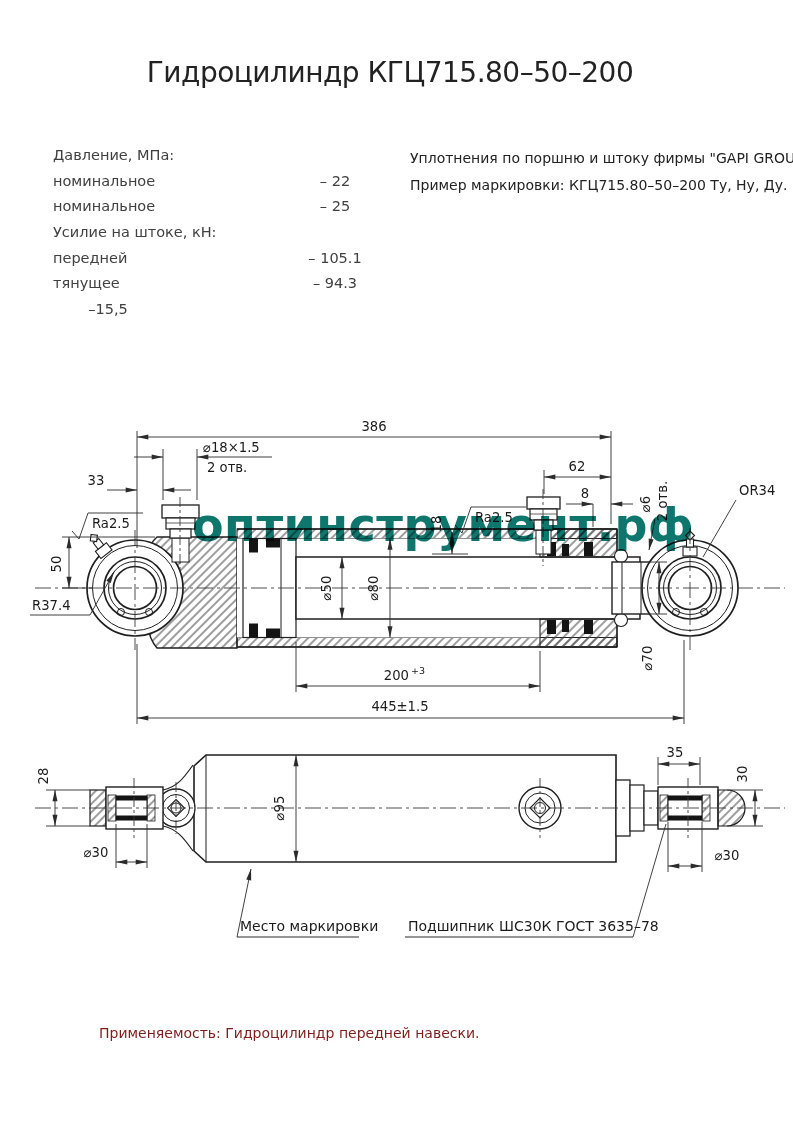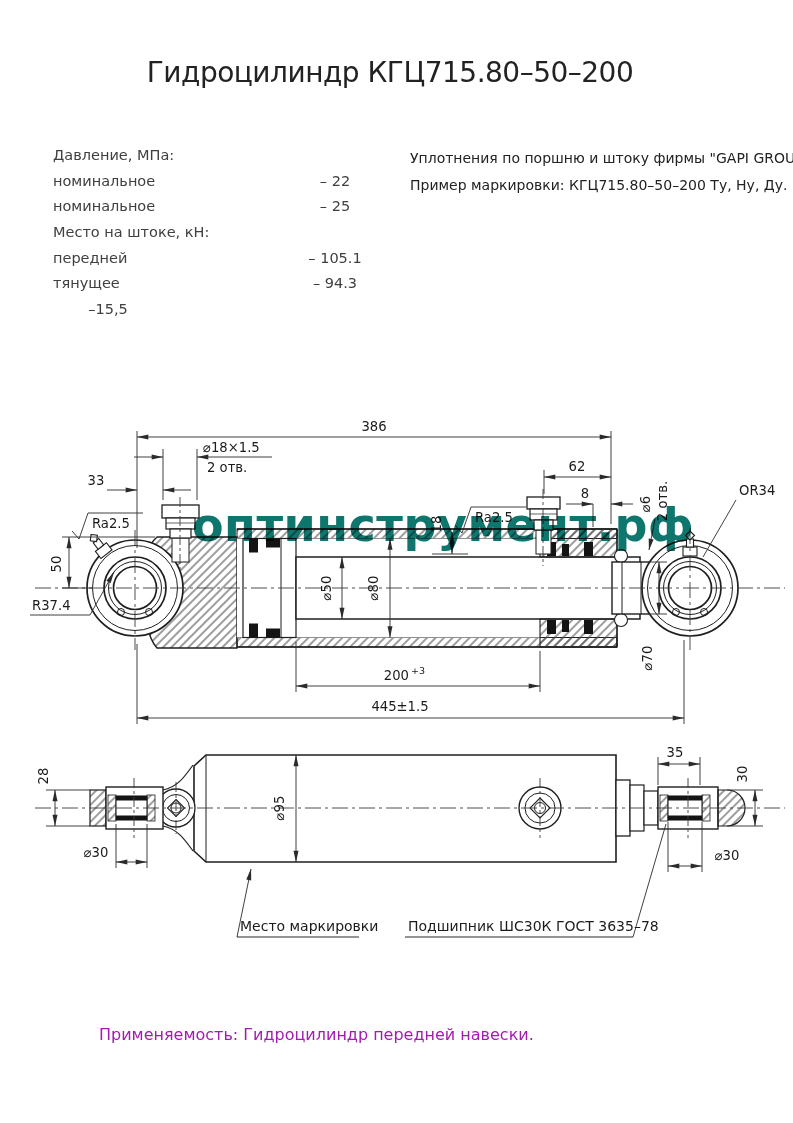--- a/index.html
+++ b/index.html
@@ -3,21 +3,21 @@
 <meta charset="utf-8">
 <style>
   html,body{margin:0;padding:0;background:#fff;}
   body{width:793px;height:1123px;position:relative;font-family:"DejaVu Sans",sans-serif;color:#1c1c1c;overflow:hidden;}
   .title{position:absolute;top:56px;left:0;width:780px;text-align:center;font-size:28px;letter-spacing:-.5px;color:#222;}
   .specs{position:absolute;left:53px;top:147px;font-size:14.5px;color:#404040;}
   .specs .row{display:flex;height:25.7px;}
   .specs .lab{width:227px;}
   .specs .val{width:110px;text-align:center;}
   .notes{position:absolute;left:410px;top:145px;font-size:14px;color:#222;line-height:27px;white-space:nowrap;}
-  .footer{position:absolute;left:99px;top:1025px;font-size:16px;color:#a21caf;}
+  .footer{position:absolute;left:99px;top:1025px;font-size:14px;color:#7f1d1d;}
   svg.draw{position:absolute;left:0;top:0;z-index:1;}
   .watermark{position:absolute;left:192px;top:498px;z-index:2;font-size:46px;font-weight:bold;
              color:#0f766e;letter-spacing:.5px;mix-blend-mode:multiply;white-space:nowrap;}
   text{fill:#1b1b1b;stroke:none;font-family:"DejaVu Sans",sans-serif;}
 </style>
 </head>
 <body>
 
 <div class="title">Гидроцилиндр КГЦ715.80–50–200</div>
 
@@ -28,21 +28,21 @@
     </div>
   <div class="row">
       <span class="lab">номинальное</span>
       <span class="val">– 22</span>
     </div>
   <div class="row">
       <span class="lab">номинальное</span>
       <span class="val">– 25</span>
     </div>
   <div class="row">
-      <span class="lab">Место на штоке, кН:</span>
+      <span class="lab">Усилие на штоке, кН:</span>
       <span class="val"></span>
     </div>
   <div class="row">
       <span class="lab">передней</span>
       <span class="val">– 105.1</span>
     </div>
   <div class="row">
       <span class="lab">тянущее</span>
       <span class="val">– 94.3</span>
     </div>

